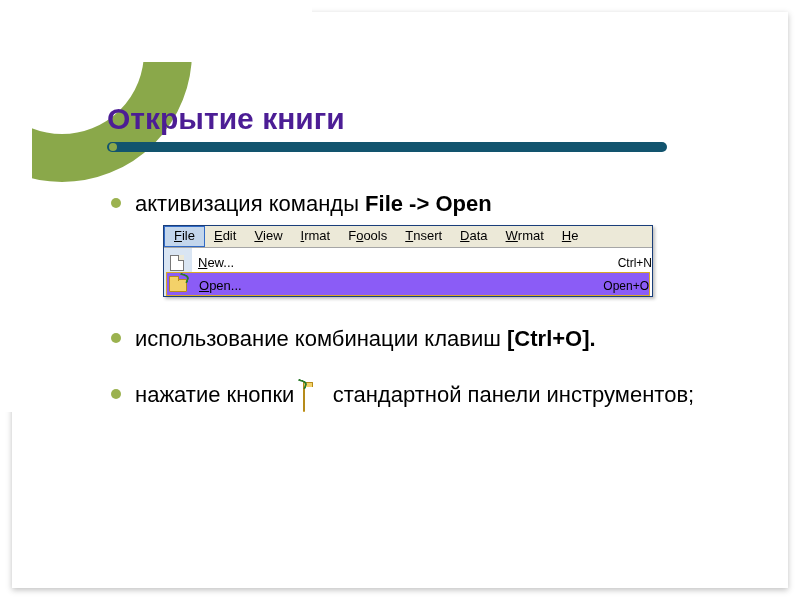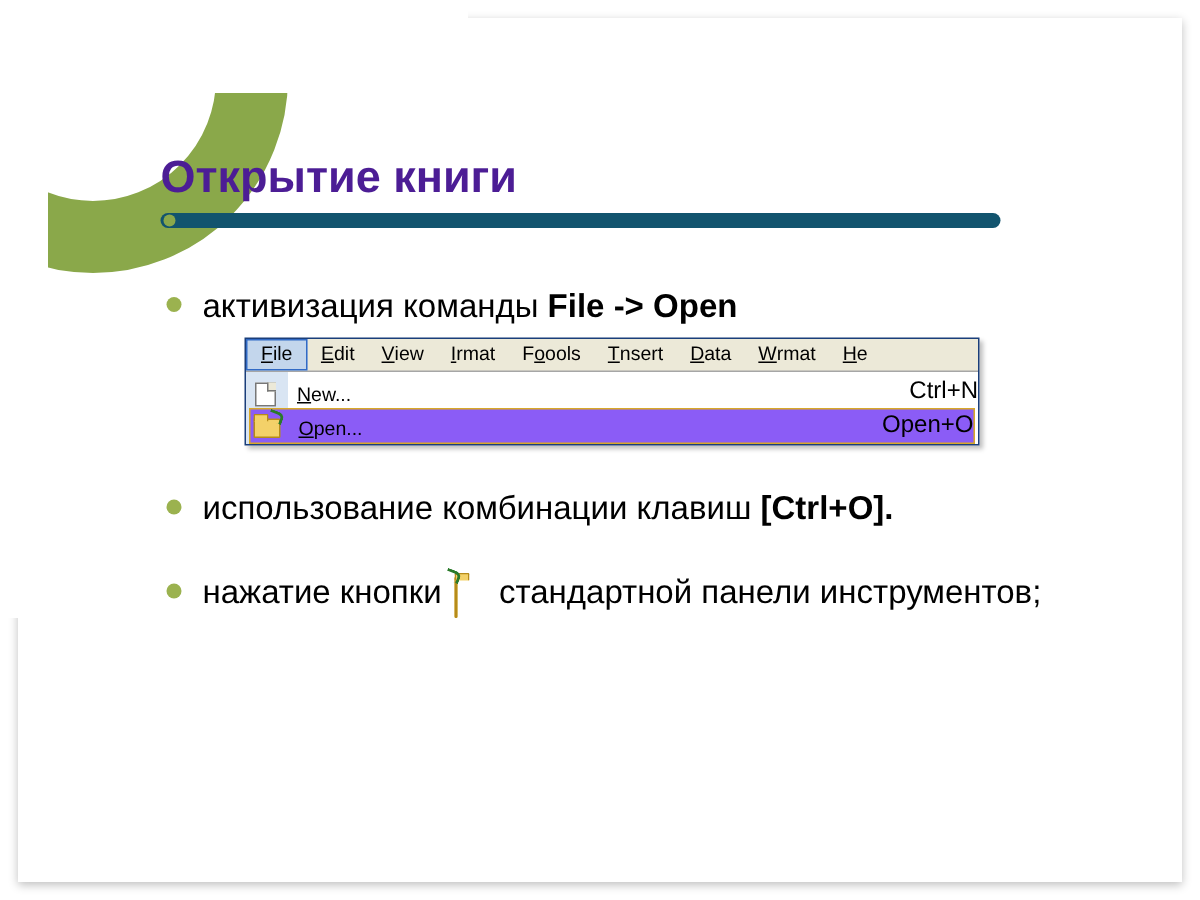--- a/index.html
+++ b/index.html
@@ -142,21 +142,21 @@
     position: absolute;
     left: -24px;
     width: 18px; height: 18px;
     display: flex;
     align-items: center;
     justify-content: center;
   }
   .drow.highlight .dicon { left: 2px; }
   .dlabel { flex: 1; padding-left: 6px; }
   .dlabel .und { text-decoration: underline; }
-  .dshort { color: #000; font-size: 16px; }
+  .dshort { color: #000; font-size: 12px; }
 
   .inline-icon {
     display: inline-block;
     vertical-align: -4px;
     width: 22px; height: 20px;
     margin: 0 2px;
   }
 
   
   .icon-newdoc {

